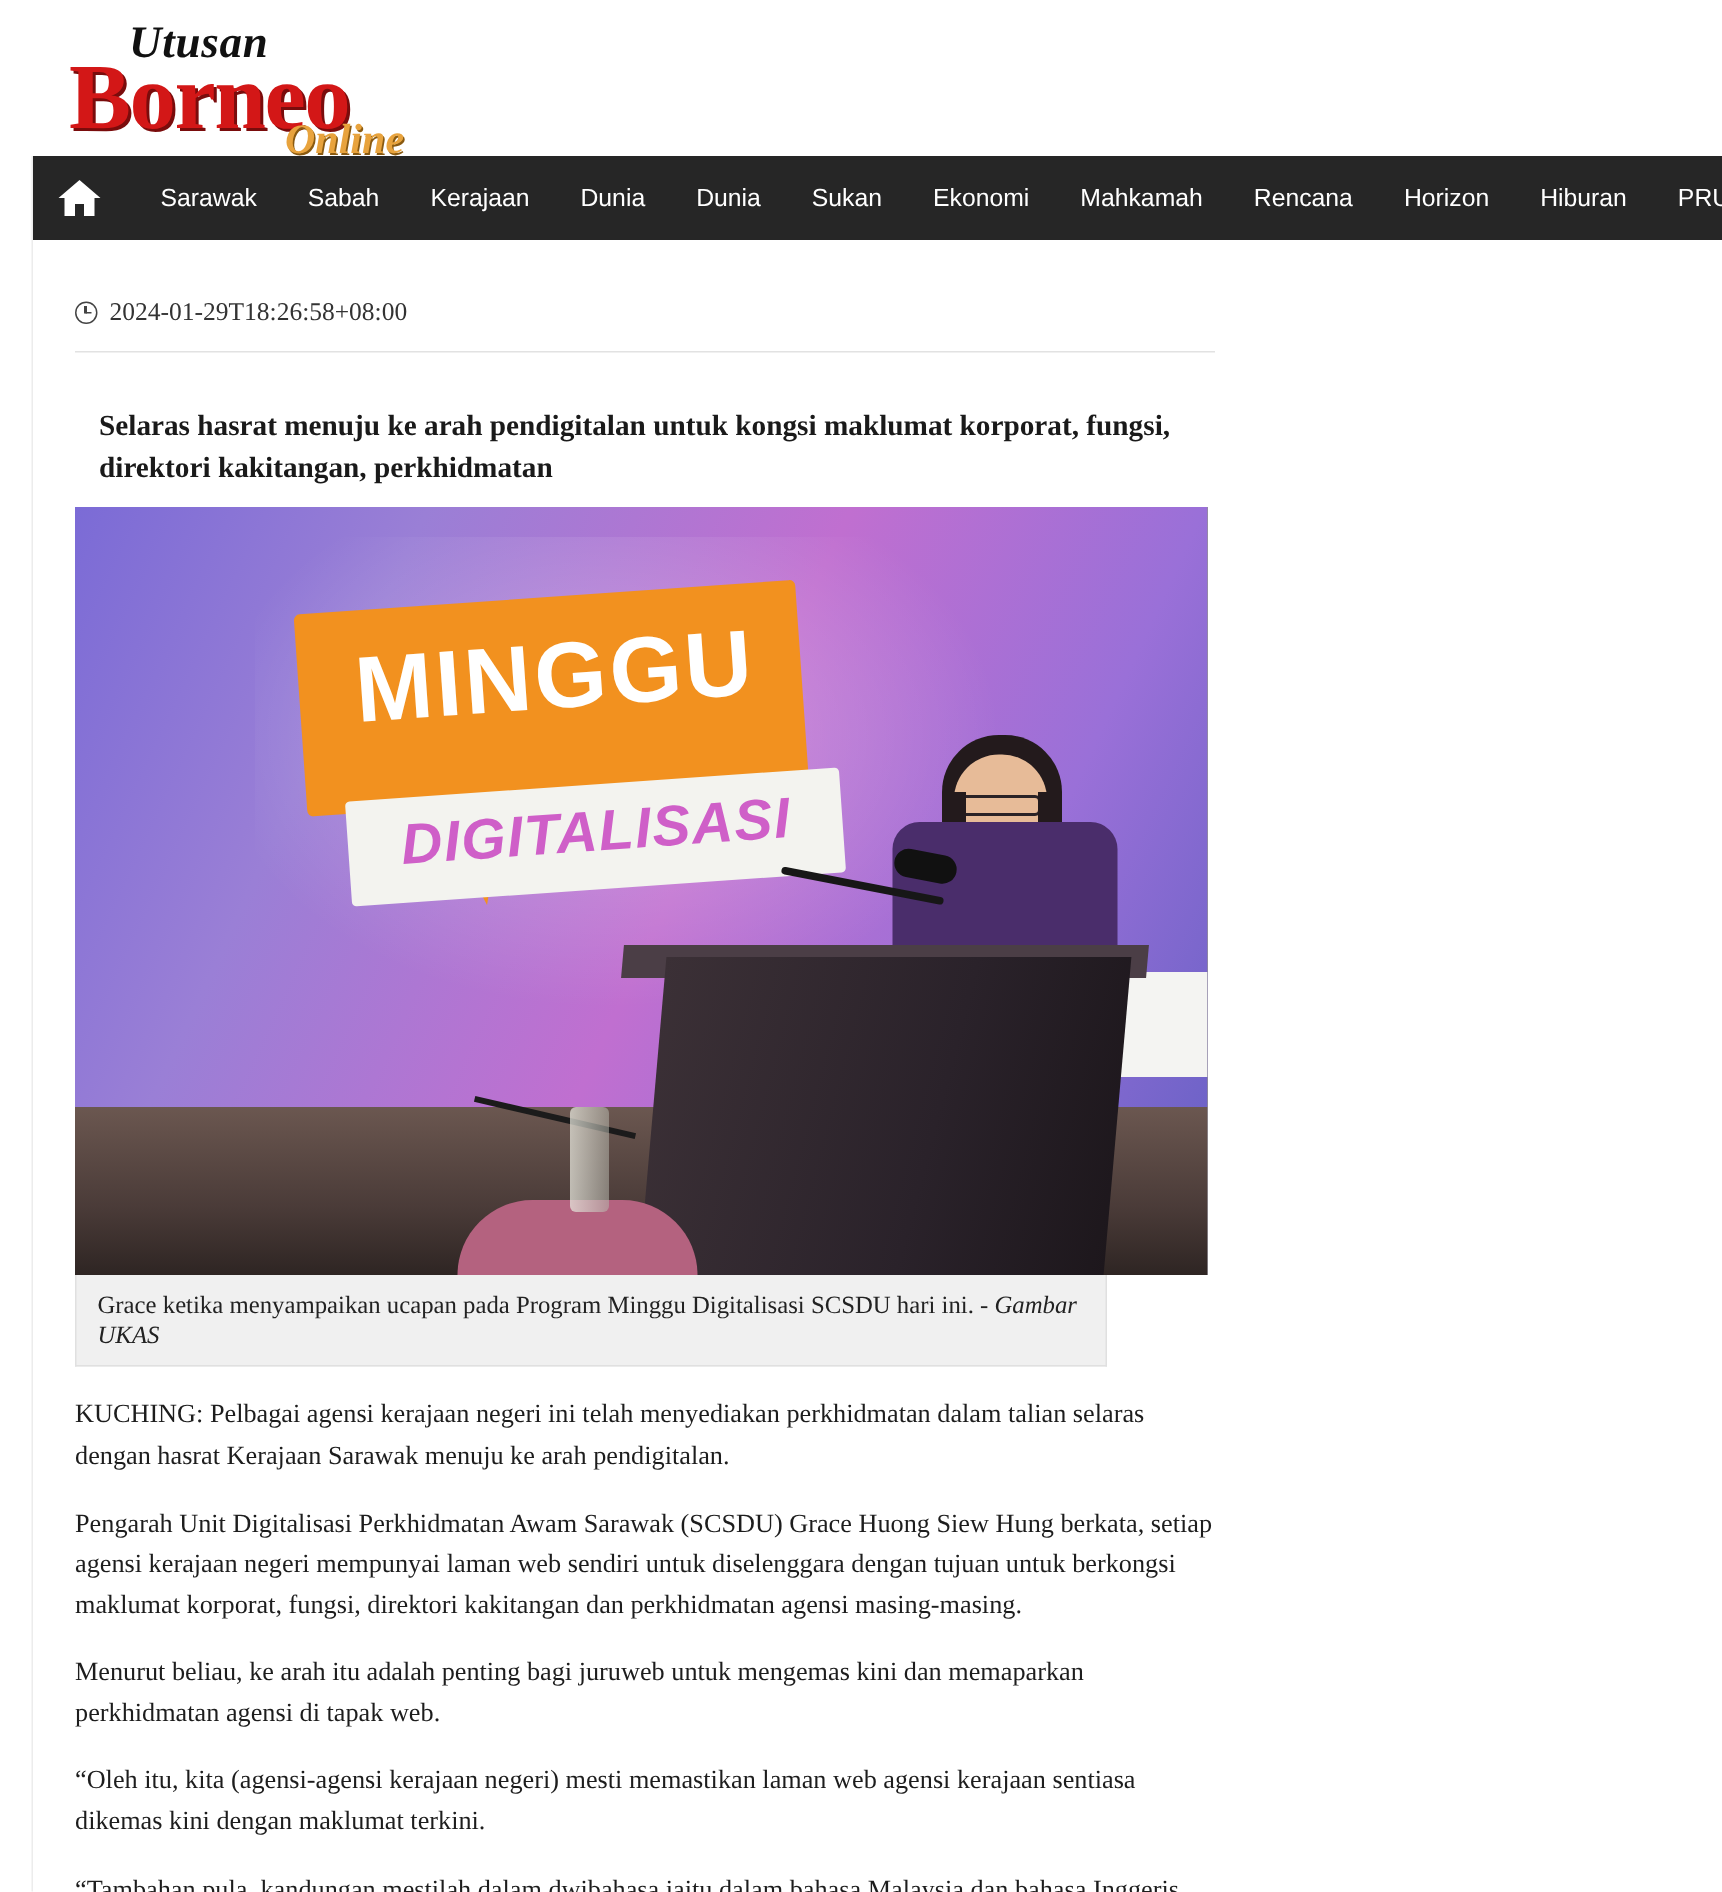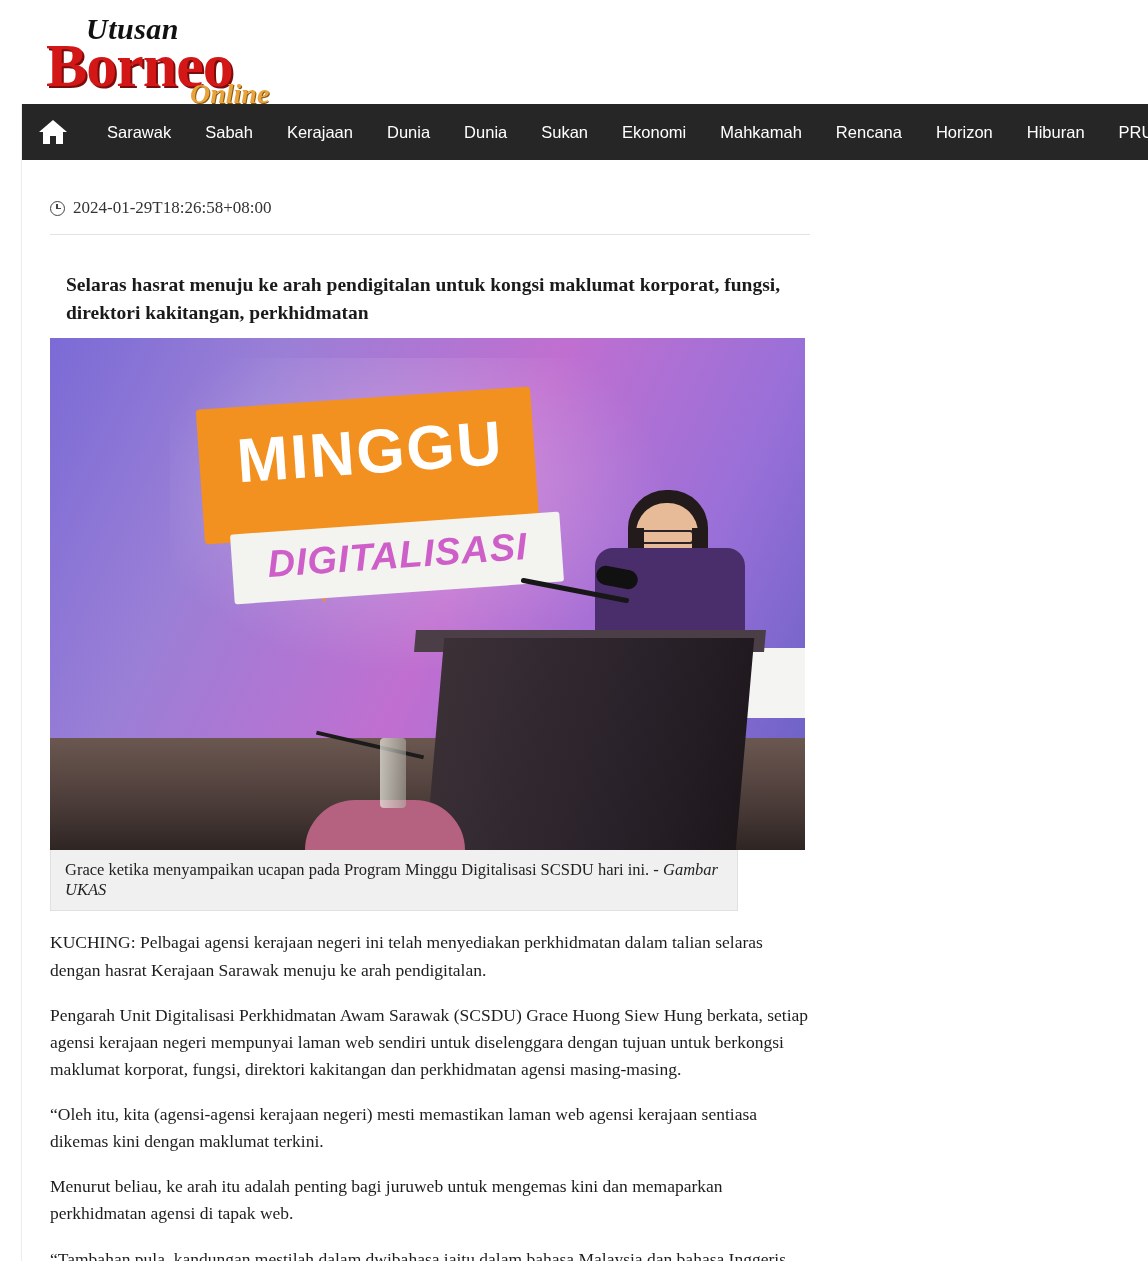--- a/index.html
+++ b/index.html
@@ -474,18 +474,18 @@
         <div class="bottle"></div>
       </div>
       <figcaption class="caption">
         <span>Grace ketika menyampaikan ucapan pada Program Minggu Digitalisasi SCSDU hari ini. - </span><em>Gambar UKAS</em>
       </figcaption>
     </figure>
 
     <div class="body-text">
       <p>KUCHING: Pelbagai agensi kerajaan negeri ini telah menyediakan perkhidmatan dalam talian selaras dengan hasrat Kerajaan Sarawak menuju ke arah pendigitalan.</p>
       <p>Pengarah Unit Digitalisasi Perkhidmatan Awam Sarawak (SCSDU) Grace Huong Siew Hung berkata, setiap agensi kerajaan negeri mempunyai laman web sendiri untuk diselenggara dengan tujuan untuk berkongsi maklumat korporat, fungsi, direktori kakitangan dan perkhidmatan agensi masing-masing.</p>
+      <p>Menurut beliau, ke arah itu adalah penting bagi juruweb untuk mengemas kini dan memaparkan perkhidmatan agensi di tapak web.</p>
       <p>“Oleh itu, kita (agensi-agensi kerajaan negeri) mesti memastikan laman web agensi kerajaan sentiasa dikemas kini dengan maklumat terkini.</p>
-      <p>Menurut beliau, ke arah itu adalah penting bagi juruweb untuk mengemas kini dan memaparkan perkhidmatan agensi di tapak web.</p>
       <p>“Tambahan pula, kandungan mestilah dalam dwibahasa iaitu dalam bahasa Malaysia dan bahasa Inggeris kerana ia merupakan salah satu kriteria di bawah penilaian Kementerian Digital yang sebelum ini dikendali pihak Unit Pemodenan Tadbiran dan Perancangan Pengurusan Malaysia (MAMPU),” katanya yang dipetik dalam laporan Unit Komunikasi Awam Sarawak.</p>
     </div>
   </main>
 </div>
 
 </body></html>

